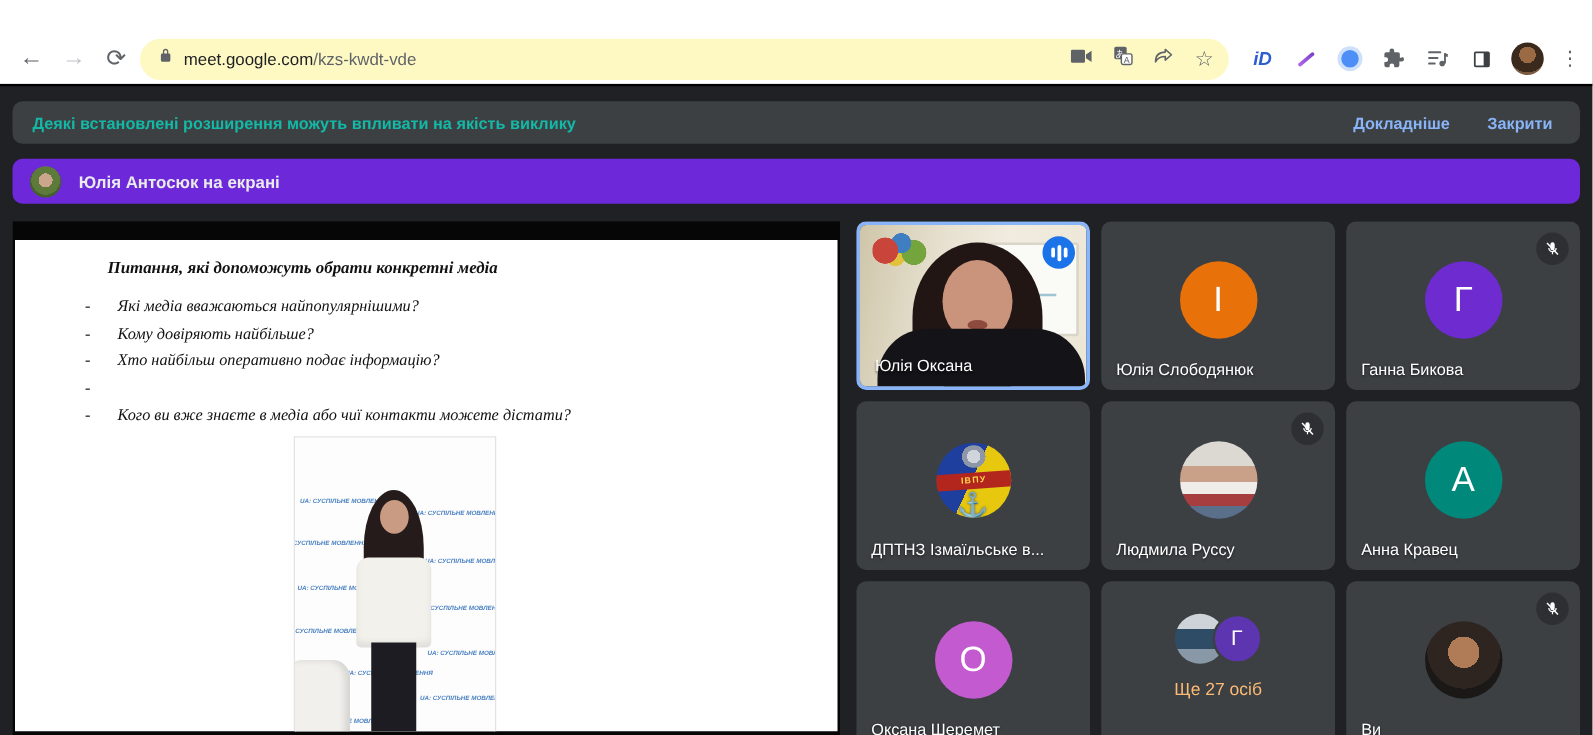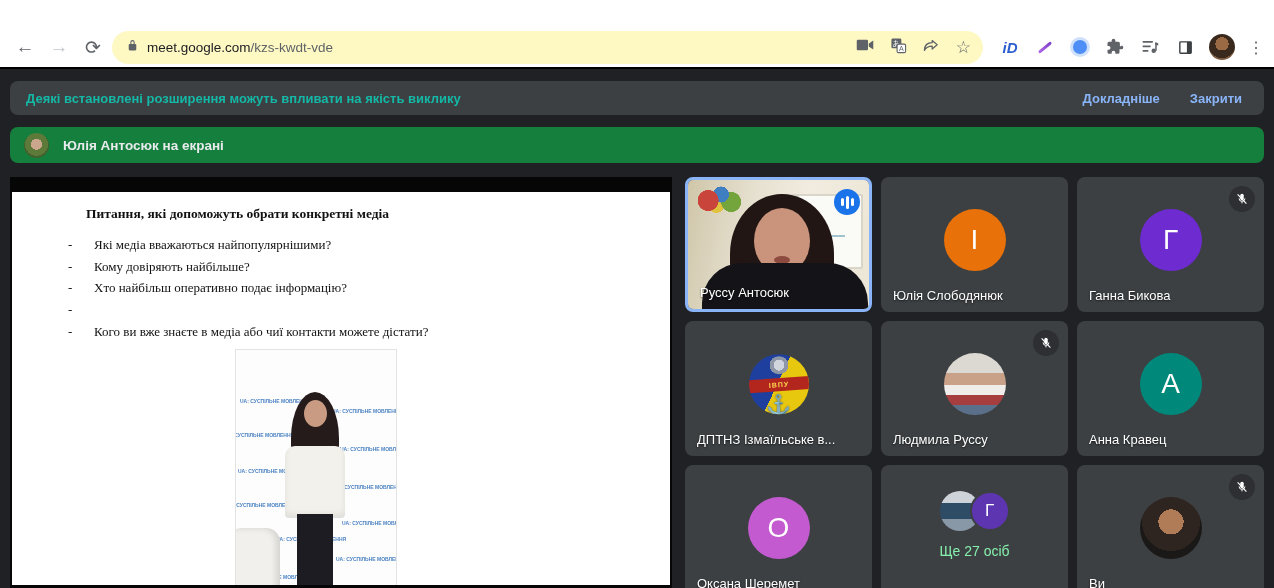--- a/index.html
+++ b/index.html
@@ -44,21 +44,21 @@
                align-items:center; gap:14px; padding:0 14px; margin-bottom:14px; }
   .presenter-avatar { width:25px; height:25px; border-radius:50%;
       background:radial-gradient(circle at 50% 45%, #c9a68c 0 30%, #5d7a3a 30% 62%, #44602c 62%); }
   .presenter-text { color:#e8eaed; font-size:13.5px; font-weight:bold; }
 
   .content { display:flex; gap:13px; height:413px; overflow:hidden; }
 
   
   .stage { width:662px; height:413px; background:#060607; position:relative; flex:0 0 auto; }
   .slide { position:absolute; left:2px; right:2px; top:15px; bottom:5px; background:#fff;
-           overflow:hidden; font-family:"Liberation Serif", serif; color:#111; }
+           overflow:hidden; font-family:"Liberation Serif", serif; color:#111;font-style:italic; }
   .slide-title { padding:14px 0 0 74px; font-size:13.5px; font-weight:bold; }
   .slide-list { list-style:none; margin-top:15px; padding-left:56px; }
   .slide-list li { display:flex; gap:16px; margin-bottom:5px; font-size:13px; line-height:1.28; }
   .slide-list .mk { width:10px; flex:0 0 auto; }
   .slide-list .bt { max-width:450px; }
   .photo { position:absolute; left:224px; top:158px; width:160px; height:250px;
            background:#fdfdfd; box-shadow:0 0 0 1px #e3e3e3; overflow:hidden; }
   .photo-banner { height:36px; background:#2b5fa7; color:#fff; display:flex;
                   align-items:center; gap:6px; padding-left:28px;
                   font-family:"Liberation Sans", sans-serif; }
@@ -139,21 +139,21 @@
   .av-you { background:radial-gradient(circle at 50% 40%, #b07c58 0 26%, #2e2420 26% 60%, #1b1917 60%); }
 
   
   .ovl-wrap { position:absolute; left:50%; top:26px; transform:translateX(-50%);
               display:flex; }
   .ovl-a { width:40px; height:40px; border-radius:50%;
            background:linear-gradient(180deg,#cdd3d8 0 30%,#2e4c66 30% 70%,#8898a6 70%); }
   .ovl-b { width:40px; height:40px; border-radius:50%; margin-left:-10px; display:flex;
            align-items:center; justify-content:center; color:#fff; font-size:17px;
            border:2px solid #3c4043; }
-  .ovl-label { position:absolute; left:0; right:0; top:78px; text-align:center; color:#86efac;
+  .ovl-label { position:absolute; left:0; right:0; top:78px; text-align:center; color:#fdba74;
                font-size:14px; }
 </style>
 </head>
 <body>
 
 <div class="screen">
 
   <div class="chrome">
     <div class="toolbar">
       <div class="navbtn">←</div>
@@ -228,21 +228,21 @@
   <div class="meet">
 
     <div class="notif" style="background: rgb(60, 64, 67);">
       <span class="notif-text">Деякі встановлені розширення можуть впливати на якість виклику</span>
       <span class="notif-actions">
         <span class="notif-link">Докладніше</span>
         <span class="notif-link">Закрити</span>
       </span>
     </div>
 
-    <div class="presenter" style="background: #15803d;">
+    <div class="presenter" style="background: #6d28d9;">
       <span class="presenter-avatar"></span>
       <span class="presenter-text">Юлія Антосюк на екрані</span>
     </div>
 
     <div class="content">
 
       <div class="stage">
         <div class="slide">
           <div class="slide-title">Питання, які допоможуть обрати конкретні медіа</div>
           <ul class="slide-list">
@@ -297,21 +297,21 @@
             <div class="vhair"></div>
             <div class="vface"></div>
             <div class="vmouth"></div>
             <div class="vbody"></div>
           </div>
           <span class="speakbadge" style="background: rgb(26, 115, 232);">
               <i></i>
               <i></i>
               <i></i>
             </span>
-          <span class="pname">Руссу Антосюк</span>
+          <span class="pname">Юлія Оксана</span>
         </div>
 
         <div class="tile">
           <div class="avatar-circle" style="background: rgb(232, 113, 10);">
               <span>І</span>
             </div>
           <span class="pname">Юлія Слободянюк</span>
         </div>
 
         <div class="tile">

